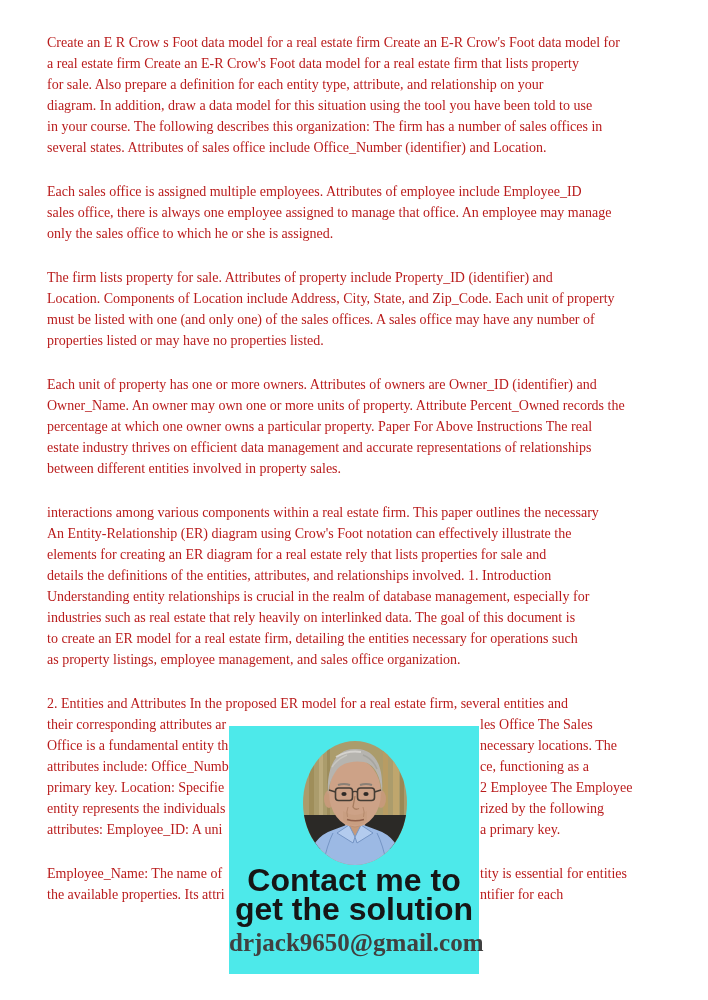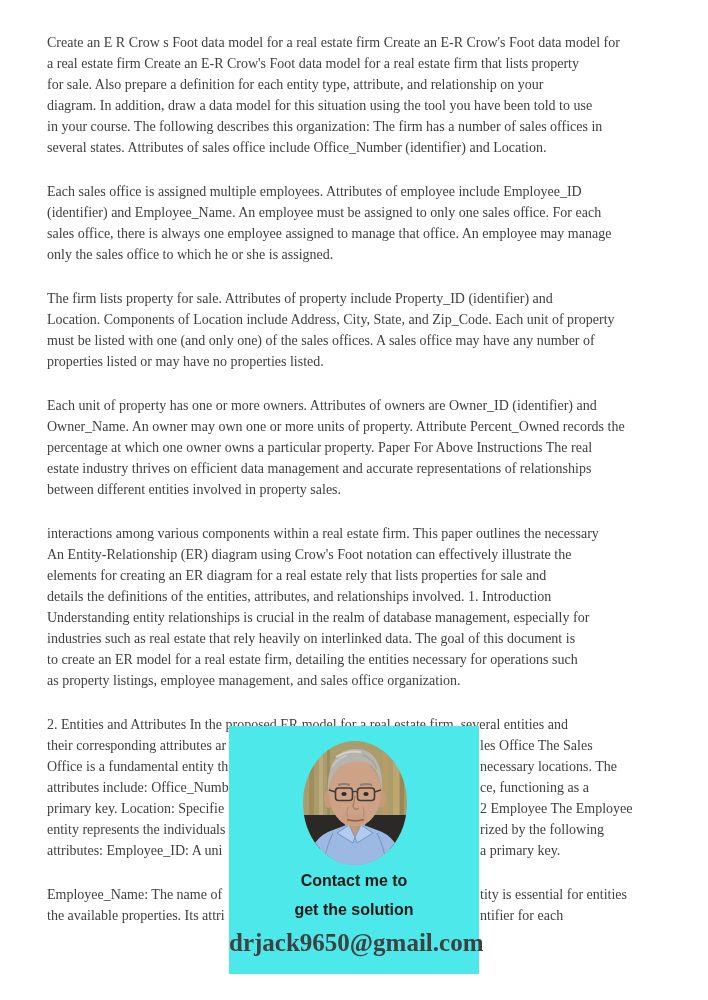--- a/index.html
+++ b/index.html
@@ -41,51 +41,50 @@
     left: 74px; top: 15px;
     width: 104px; height: 124px;
   }
   .photo-wrap svg { display: block; width: 104px; height: 124px; }
   .headline {
     position: absolute;
     left: 0; top: 140px; width: 100%;
     text-align: center;
     font-family: "Liberation Sans", "DejaVu Sans", sans-serif;
     font-weight: 700;
-    font-size: 16px; line-height: 29px;
+    font-size: 32px; line-height: 29px;
     color: #161616;
     letter-spacing: 0px;
   }
   .email {
     position: absolute;
     left: 0; top: 202px; width: 100%;
     text-align: center;
     font-family: "Liberation Serif", "DejaVu Serif", serif;
     font-weight: 700;
     font-size: 25px; line-height: 30px;
     color: #404040;
   }
 </style>
 </head>
 <body style="background: rgb(255, 255, 255);">
 
 <div class="page">
 
-  <div class="text-flow" style="color: #404040;">
+  <div class="text-flow" style="color: #b91c1c;">
       <div class="para">
         <div class="line">Create an E R Crow s Foot data model for a real estate firm Create an E-R Crow's Foot data model for</div>
         <div class="line">a real estate firm Create an E-R Crow's Foot data model for a real estate firm that lists property</div>
         <div class="line">for sale. Also prepare a definition for each entity type, attribute, and relationship on your</div>
         <div class="line">diagram. In addition, draw a data model for this situation using the tool you have been told to use</div>
         <div class="line">in your course. The following describes this organization: The firm has a number of sales offices in</div>
         <div class="line">several states. Attributes of sales office include Office_Number (identifier) and Location.</div>
       </div>
       <div class="para">
         <div class="line">Each sales office is assigned multiple employees. Attributes of employee include Employee_ID</div>
-        <div class="line">(identifier) and Employee_Name. An employee must be assigned to only one sales office. For each</div>
         <div class="line">sales office, there is always one employee assigned to manage that office. An employee may manage</div>
         <div class="line">only the sales office to which he or she is assigned.</div>
       </div>
       <div class="para">
         <div class="line">The firm lists property for sale. Attributes of property include Property_ID (identifier) and</div>
         <div class="line">Location. Components of Location include Address, City, State, and Zip_Code. Each unit of property</div>
         <div class="line">must be listed with one (and only one) of the sales offices. A sales office may have any number of</div>
         <div class="line">properties listed or may have no properties listed.</div>
       </div>
       <div class="para">

